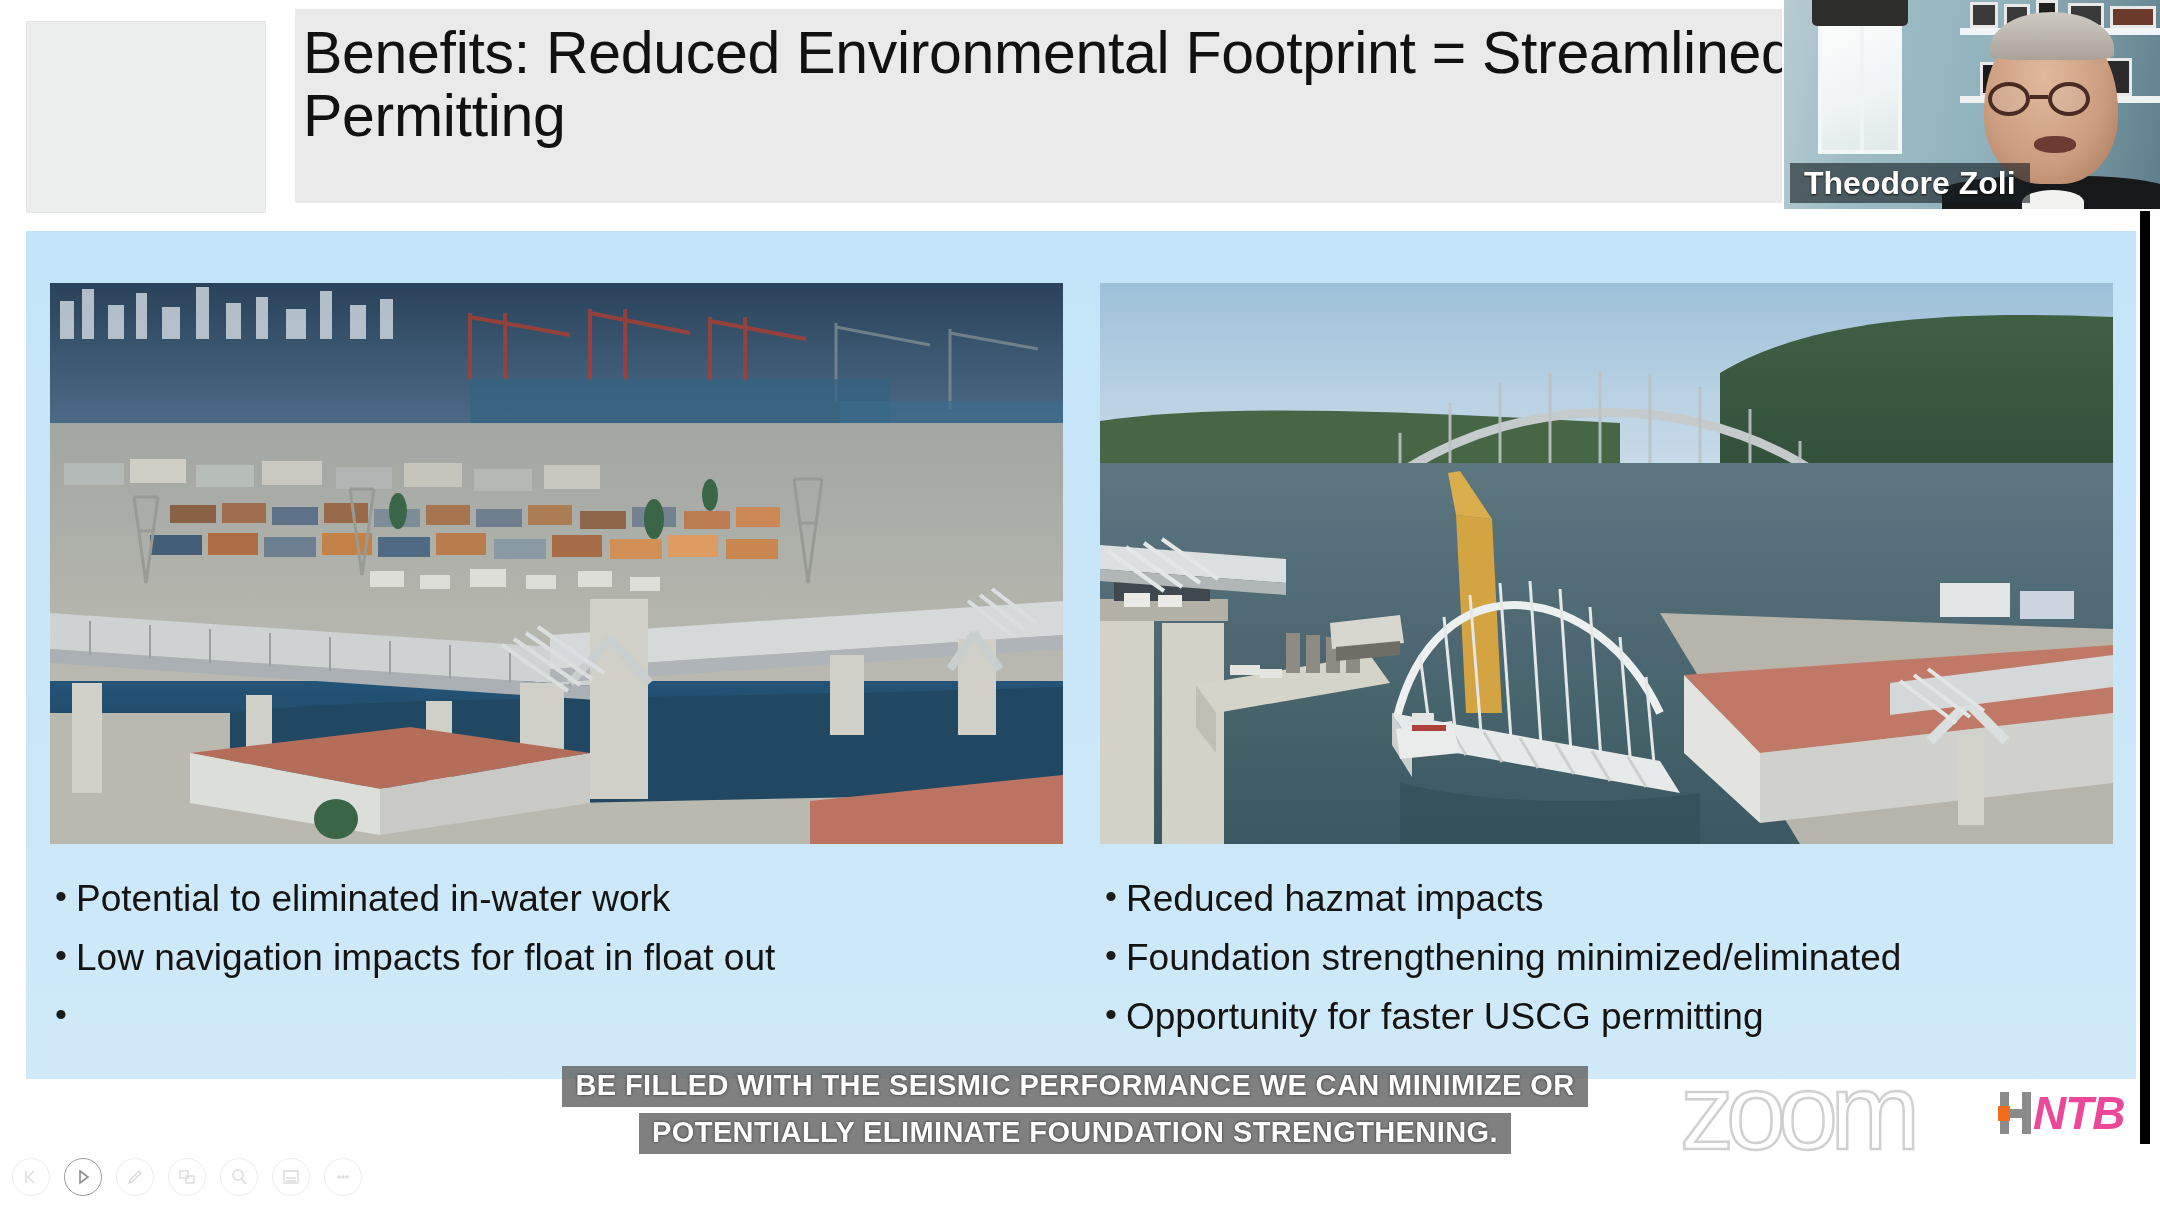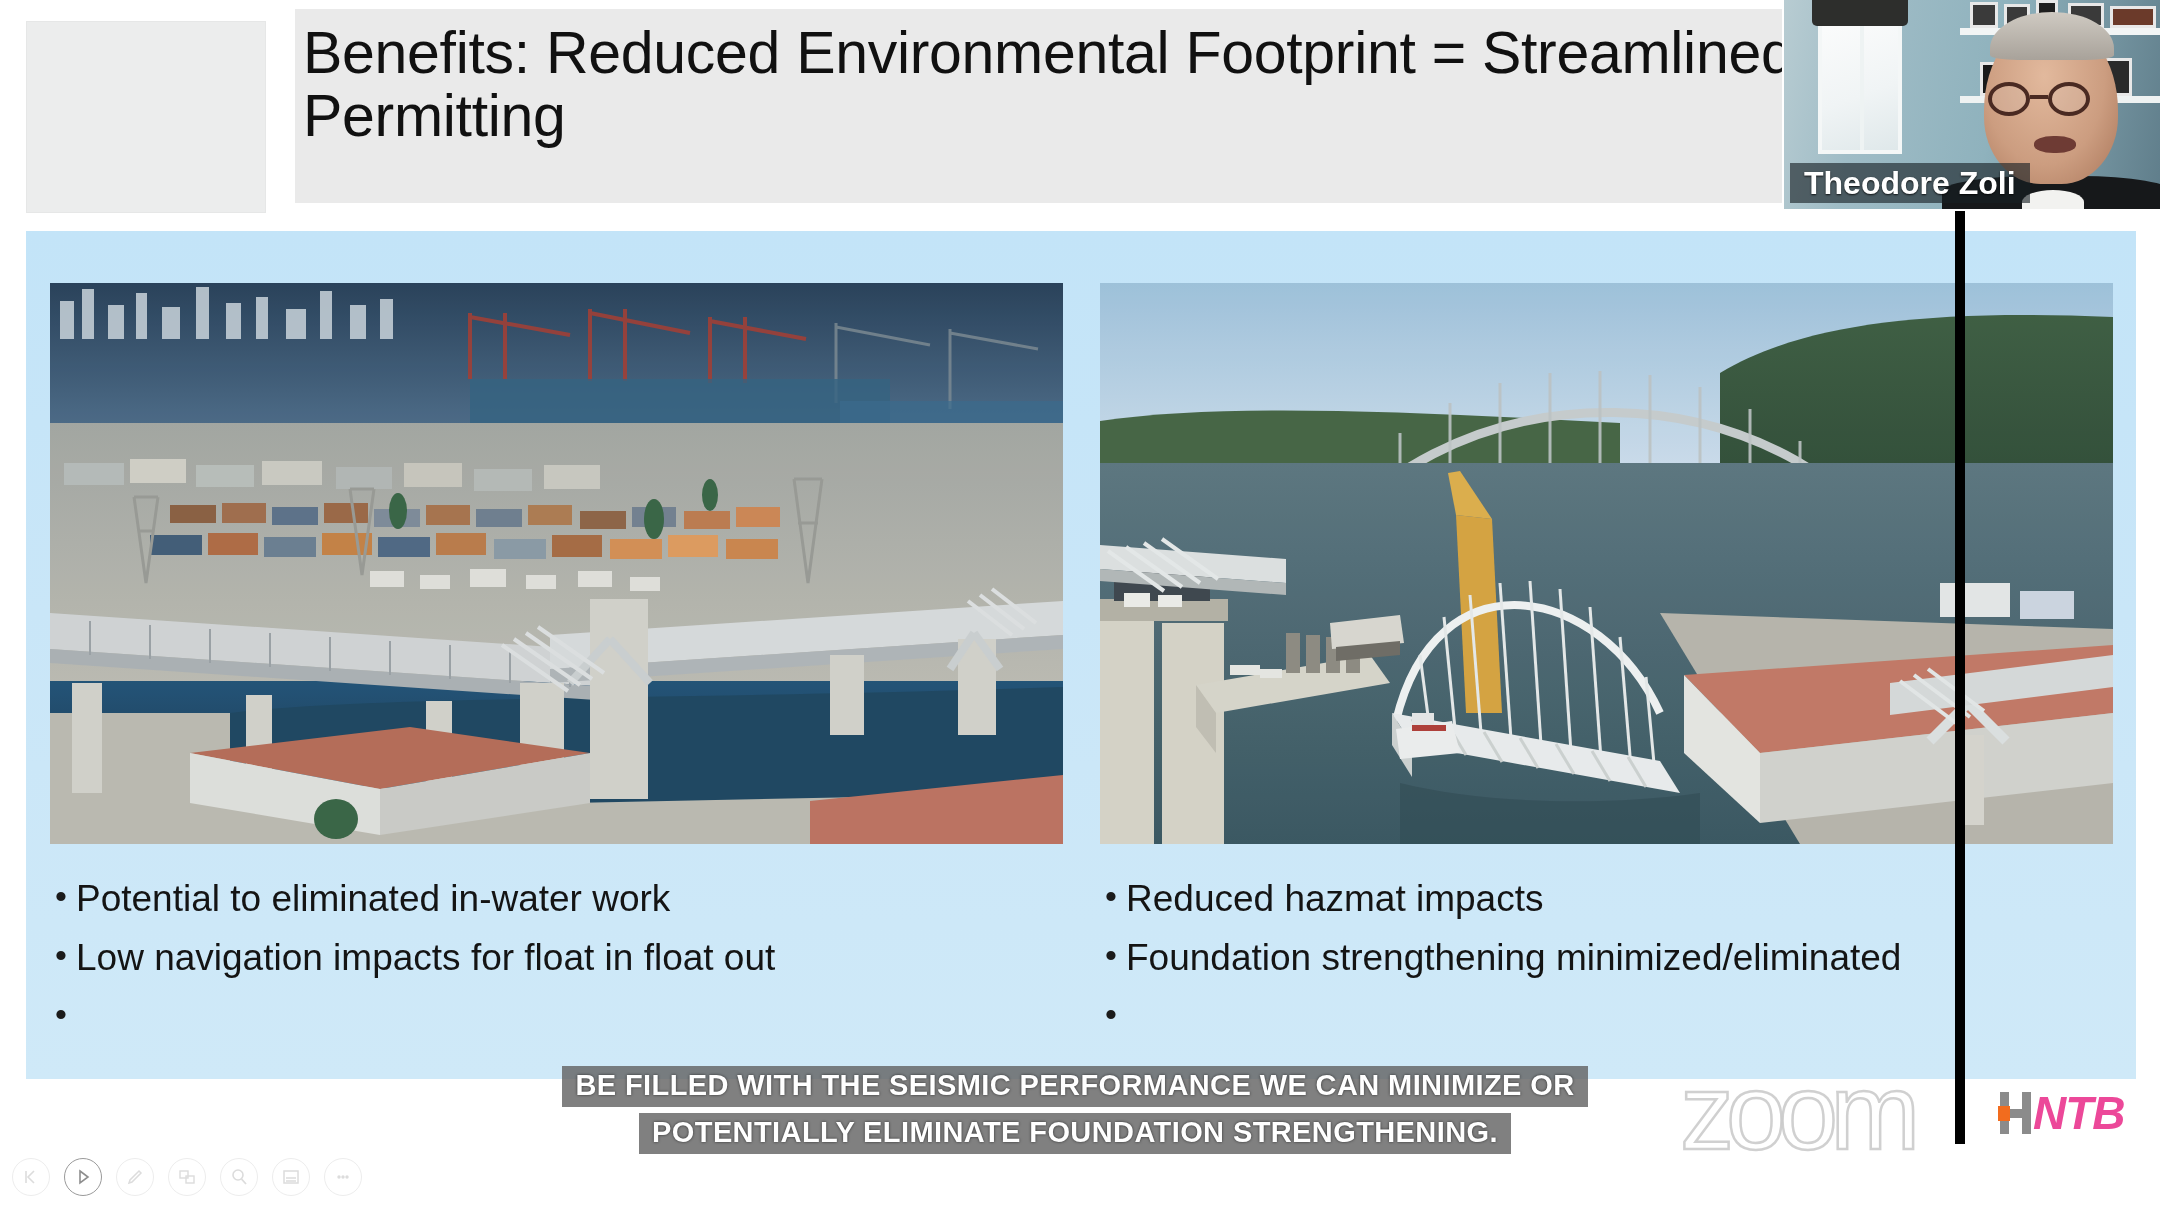--- a/index.html
+++ b/index.html
@@ -5,21 +5,21 @@
   * { margin:0; padding:0; box-sizing:border-box; }
   html,body { width:2160px; height:1209px; overflow:hidden; background:#000; }
   body { font-family:"Liberation Sans", sans-serif; }
 
   #screen {
     position:relative; width:2160px; height:1209px;
     background:#ffffff; overflow:hidden;
   }
 
   
-  #slide { position:absolute; left:0; top:0; width:1965px; height:1144px; background:#fff; }
+  #slide { position:absolute; left:0; top:0; width:2150px; height:1144px; background:#fff; }
 
   #logo-placeholder {
     position:absolute; left:26px; top:21px; width:240px; height:192px;
     background:#eceded; border:1px solid #e6e7e7;
   }
 
   #title-band {
     position:absolute; left:295px; top:9px; width:1565px; height:194px;
     background:#eaeaea;
   }
@@ -550,20 +550,21 @@
         <div class="bullet-row">
           <span class="bullet-dot">•</span>
           <span class="bullet-text">Reduced hazmat impacts</span>
         </div>
         <div class="bullet-row">
           <span class="bullet-dot">•</span>
           <span class="bullet-text">Foundation strengthening minimized/eliminated</span>
         </div>
         <div class="bullet-row">
           <span class="bullet-dot">•</span>
+          <span class="bullet-text">Opportunity for faster USCG permitting</span>
         </div>
       </div>
 
     </div>
 
     <div id="zoom-watermark">zoom</div>
 
     <div id="hntb-logo">
       <span id="hntb-mark">
         <span class="bar-l"></span>

